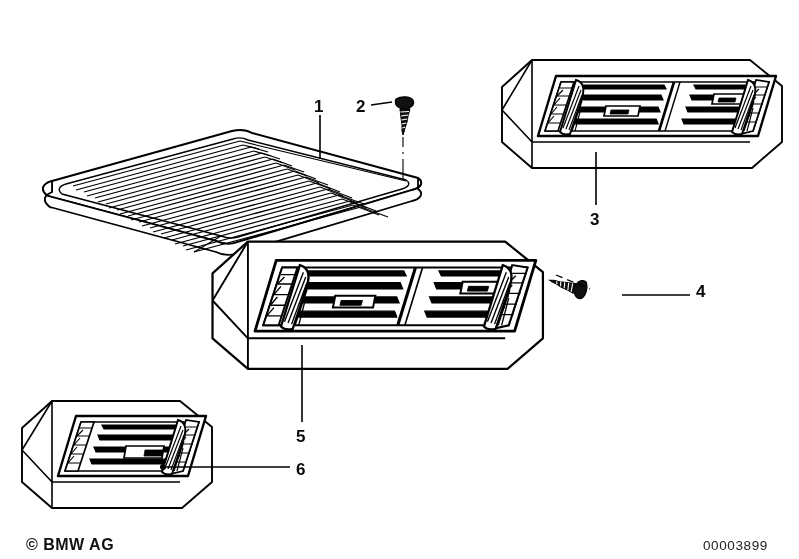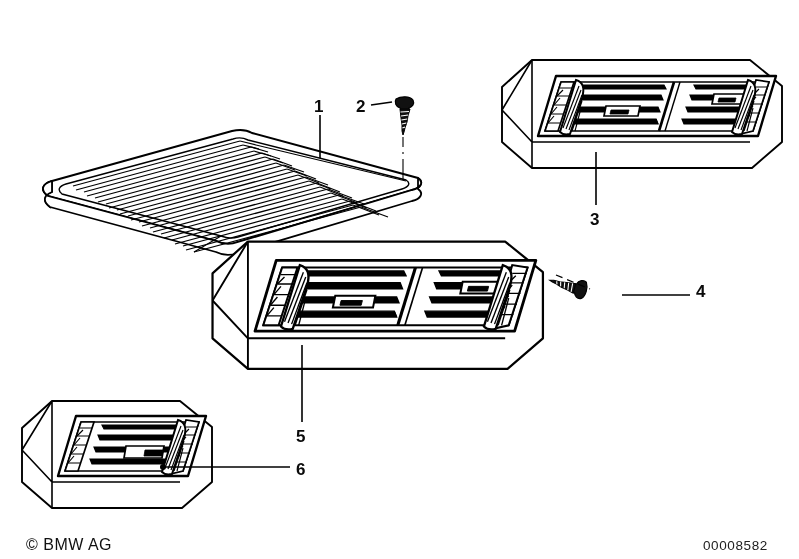--- a/index.html
+++ b/index.html
@@ -3,21 +3,21 @@
 <meta charset="utf-8">
 <style>
   html,body{margin:0;padding:0;background:#ffffff;}
   body{width:799px;height:559px;position:relative;overflow:hidden;
        font-family:"Liberation Sans","DejaVu Sans",sans-serif;}
   #sheet{position:absolute;inset:0;width:799px;height:559px;background:#fff;}
   svg#art{position:absolute;left:0;top:0;width:799px;height:559px;display:block;}
   .callout{position:absolute;font-weight:bold;font-size:17px;color:#0a0a0a;
            line-height:1;letter-spacing:0;}
   .footline{position:absolute;font-size:15.5px;color:#111;white-space:nowrap;}
-  #copyright{left:26px;top:536px;font-weight:normal;font-size:16px;letter-spacing:.5px;}
+  #copyright{left:26px;top:536px;font-weight:bold;font-size:16px;letter-spacing:.5px;}
   #diagnum{left:703px;top:538px;font-size:13.5px;letter-spacing:.6px;color:#222;}
 </style>
 </head>
 <body>
 
 <div id="sheet">
 
 <svg id="art" viewBox="0 0 799 559">
   <defs>
 
@@ -245,15 +245,15 @@
 </svg>
 
 <div class="callout" style="left:314px;top:98px;">1</div>
 <div class="callout" style="left:356px;top:98px;">2</div>
 <div class="callout" style="left:590px;top:211px;">3</div>
 <div class="callout" style="left:696px;top:283px;">4</div>
 <div class="callout" style="left:296px;top:428px;">5</div>
 <div class="callout" style="left:296px;top:461px;">6</div>
 
 <div class="footline" id="copyright">© BMW AG</div>
-<div class="footline" id="diagnum">00008582</div>
+<div class="footline" id="diagnum">00003899</div>
 
 </div>
 
 </body></html>

